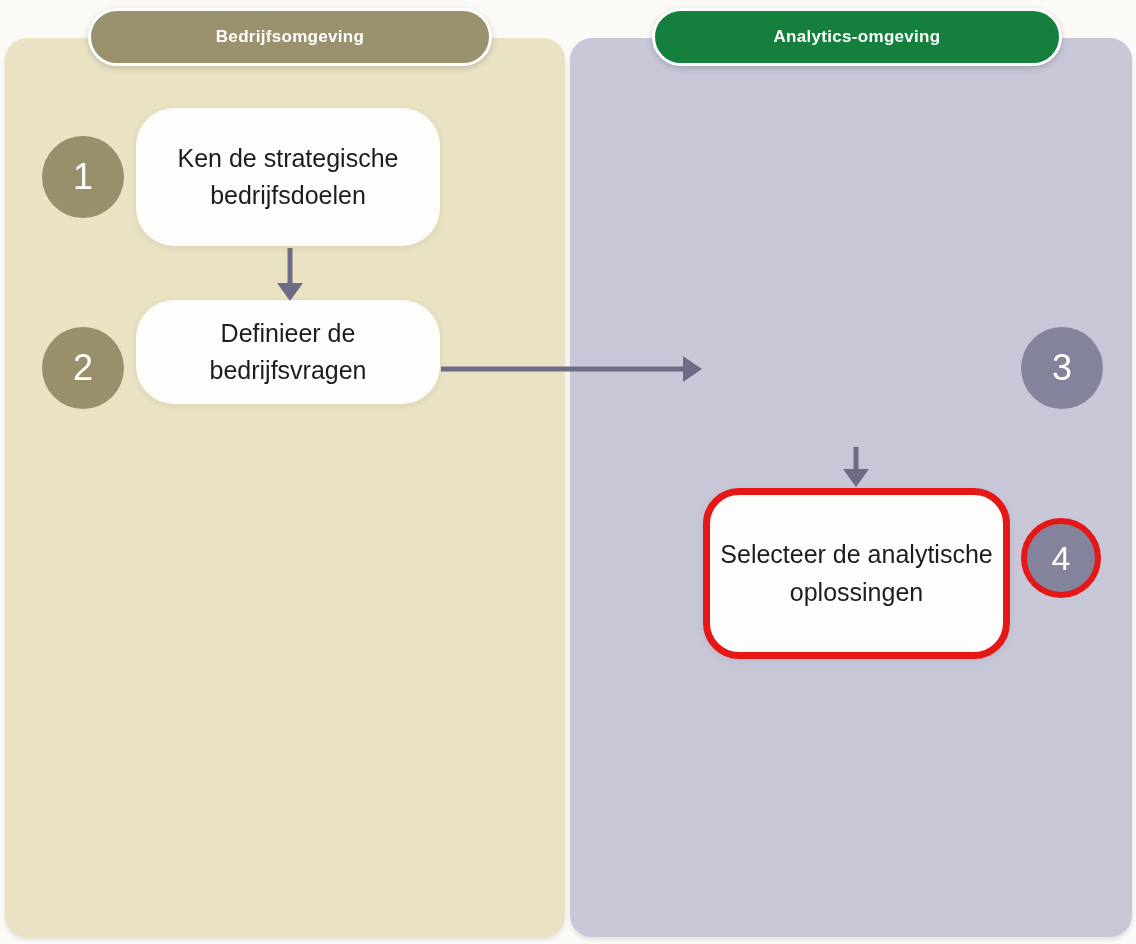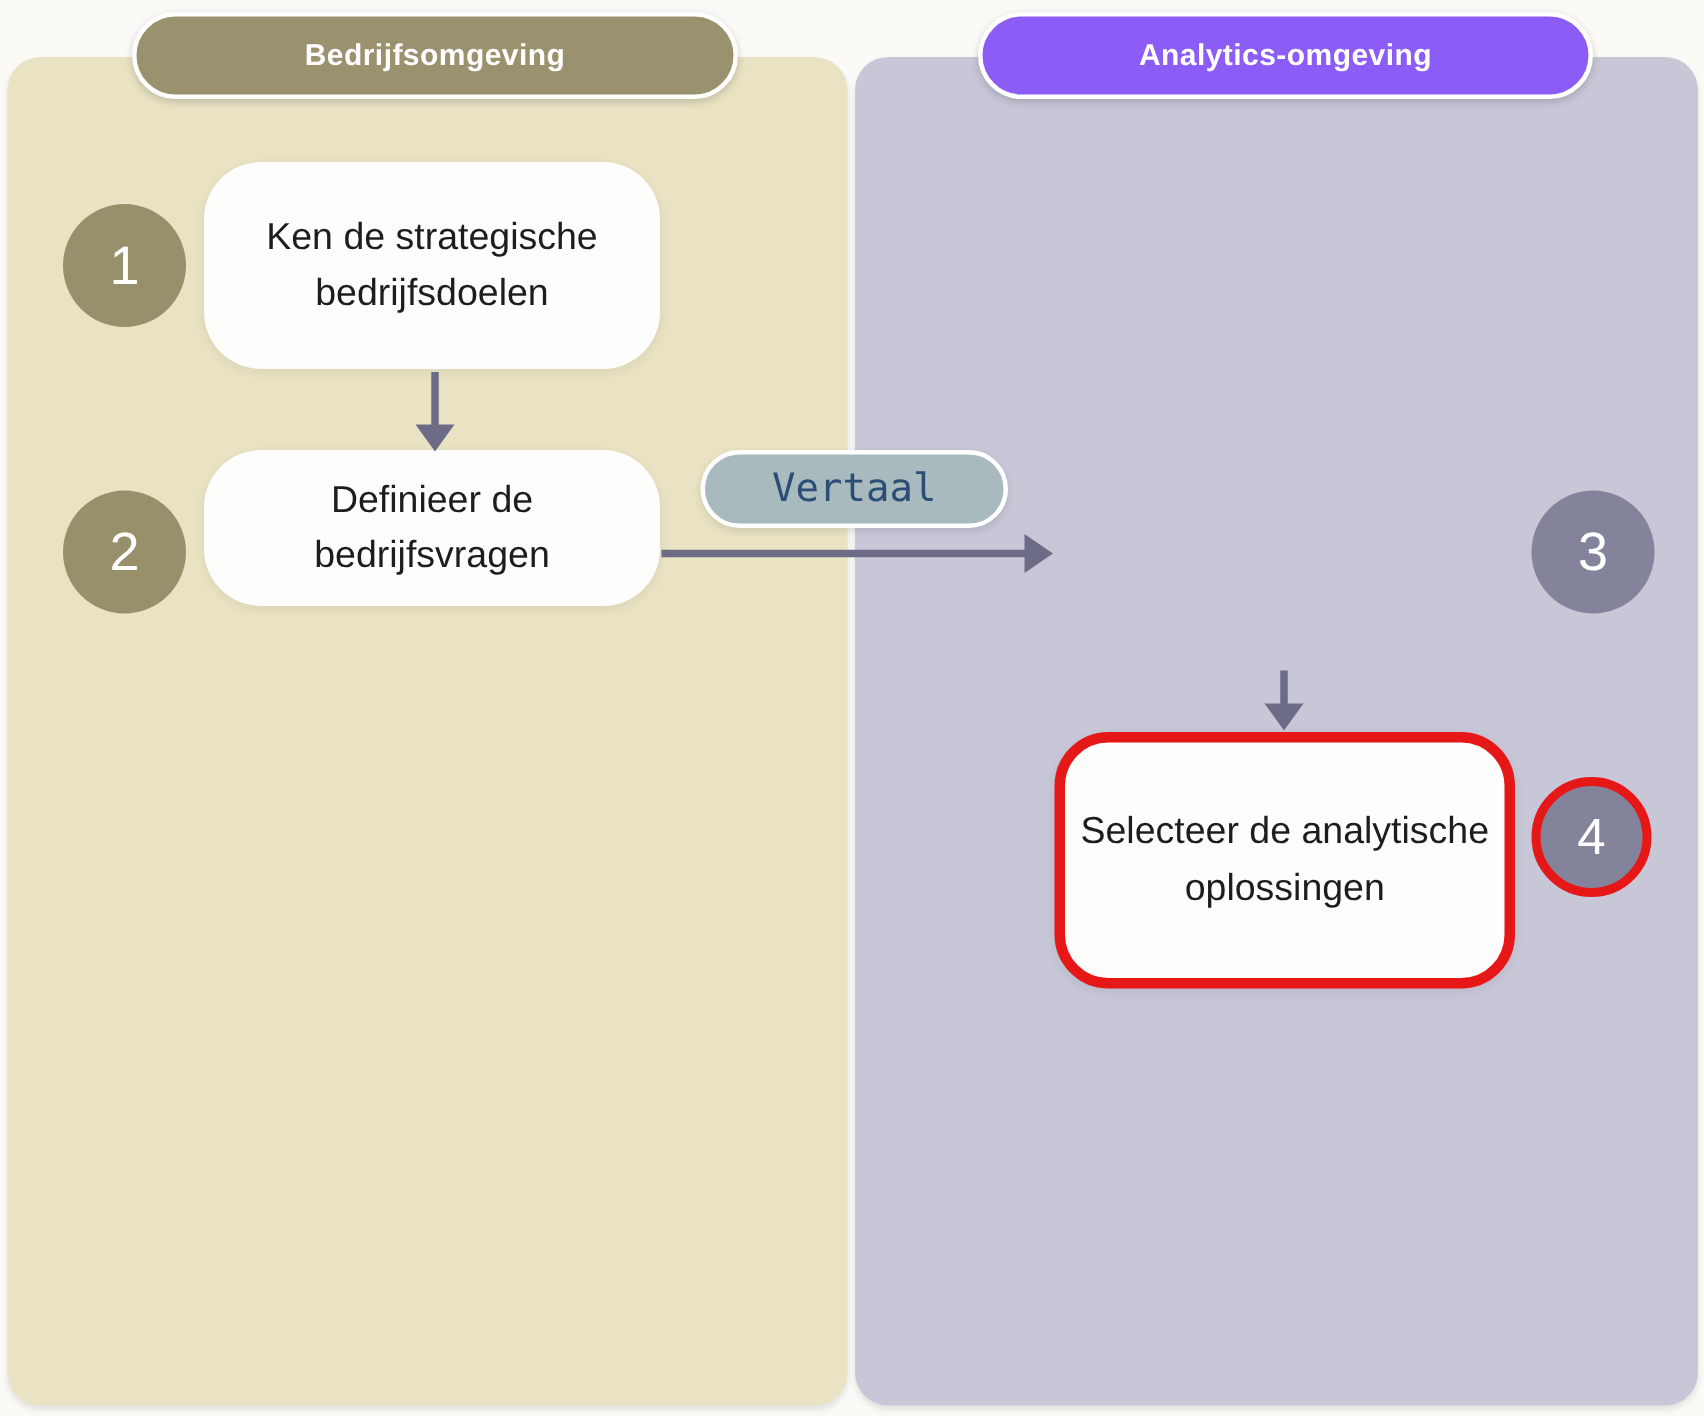--- a/index.html
+++ b/index.html
@@ -23,25 +23,25 @@
   .panel-analytics { left: 570px; width: 562px; background: #c8c7d8; }
 
   
   .header-pill {
     position: absolute;
     top: 8px; height: 58px;
     border: 3px solid #ffffff;
     border-radius: 29px;
     display: flex; align-items: center; justify-content: center;
     color: #ffffff;
-    font-size: 20px; font-weight: 700; letter-spacing: 0.3px;
+    font-size: 17px; font-weight: 700; letter-spacing: 0.3px;
     box-shadow: 0 2px 6px rgba(0,0,0,0.18);
   }
   .header-business  { left: 88px;  width: 404px; background: #9a916e; }
-  .header-analytics { left: 652px; width: 410px; background: #8b5cf6; }
+  .header-analytics { left: 652px; width: 410px; background: #15803d; }
 
   
   .step-box {
     position: absolute;
     width: 304px;
     background: #fdfdfb;
     border-radius: 38px;
     display: flex; align-items: center; justify-content: center;
     text-align: center;
     color: #1d1d1f;
@@ -121,23 +121,20 @@
     <g>
       <line x1="441" y1="369" x2="685" y2="369" stroke="#6c6c87" stroke-width="5"></line>
       <polygon points="683,356 683,382 702,369" fill="#6c6c87"></polygon>
     </g>
     <g>
       <line x1="856" y1="447" x2="856" y2="471" stroke="#6c6c87" stroke-width="5"></line>
       <polygon points="843,469 869,469 856,487" fill="#6c6c87"></polygon>
     </g>
   </svg>
 
-  <div class="connector-pill">
-    <span>Vertaal</span>
-  </div>
 
   <div class="num-circle circle-1">
     <span>1</span>
   </div>
   <div class="num-circle circle-2">
     <span>2</span>
   </div>
   <div class="num-circle circle-3">
     <span>3</span>
   </div>

